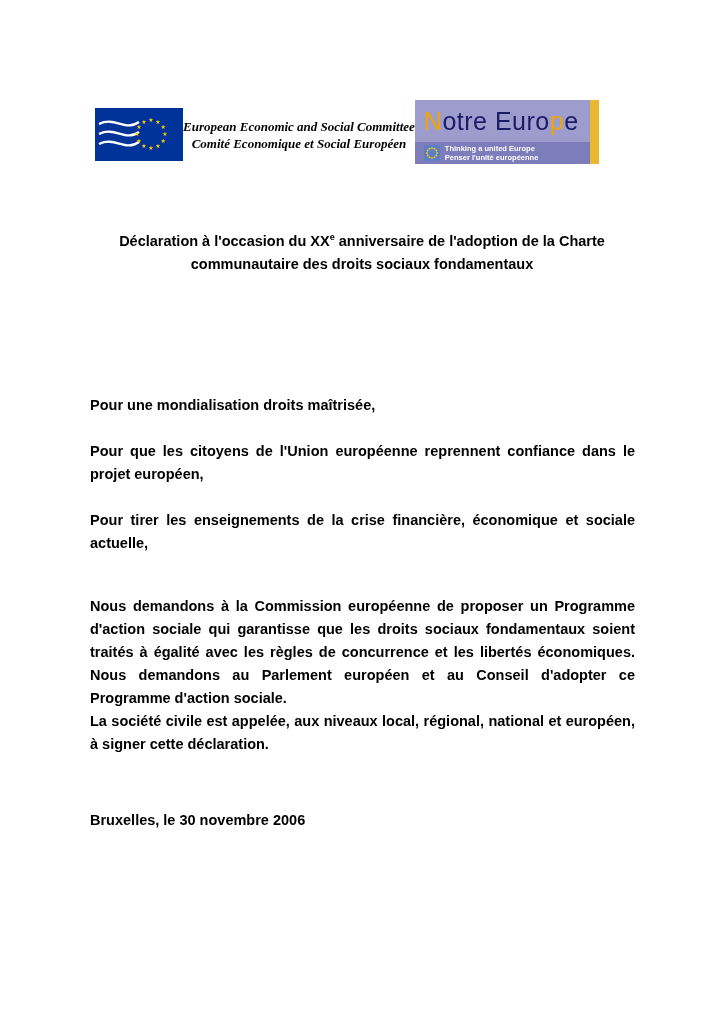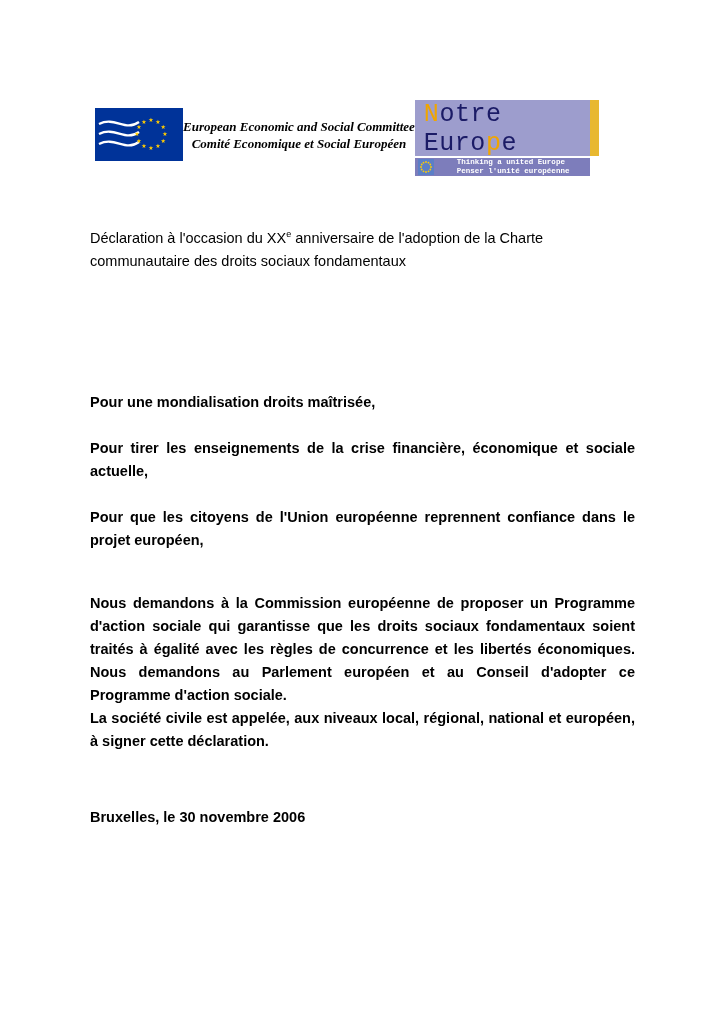--- a/index.html
+++ b/index.html
@@ -9,32 +9,32 @@
   .page { width:724px; min-height:1024px; margin:0 auto; background:#fff; padding-top:100px; }
 
   
   .logo-row { display:flex; justify-content:space-between; align-items:flex-start; padding:0 125px 0 95px; }
 
   .eesc-block { display:flex; flex-direction:row; align-items:center; }
   .eesc-logo { width:88px; height:53px; margin-top:8px; display:block; }
   .eesc-name { margin-top:9px; font-family:"Liberation Serif", serif; font-style:italic; font-weight:700;
                font-size:13px; line-height:17px; text-align:center; white-space:nowrap; }
 
-  .ne-logo { display:flex; width:188px; height:56px;font-family:Liberation Mono, monospace; }
+  .ne-logo { display:flex; width:188px; height:64px; }
   .ne-left { flex:1; display:flex; flex-direction:column; background:var(--ne-background,#9d9dcd); }
   .ne-main { flex:1; display:flex; align-items:center; padding-left:9px;
              font-size:25px; font-weight:400; letter-spacing:0.5px; color:var(--ne-navy,#1b1b66); }
   .ne-hl { color:var(--ne-orange,#f0a500); }
-  .ne-strip { height:22px; background:var(--ne-strip,#7d7dbb); display:flex; align-items:center; gap:23px; padding:0 3px; }
+  .ne-strip { height:22px; background:var(--ne-strip,#7d7dbb); display:flex; align-items:center; gap:5px; padding:0 9px; }
   .ne-flag { width:16px; height:16px; background:#6b8fd4; flex:0 0 auto; }
   .ne-tag { font-size:7.5px; line-height:9px; color:#ffffff; font-weight:700; white-space:nowrap; }
   .ne-gold { width:9px; background:var(--ne-gold,#e8b830); }
 
   
-  .title { margin:62px 90px 0 90px; font-size:14.5px; font-weight:400; line-height:23px; }
+  .title { margin:62px 90px 0 90px; text-align:center; font-size:14.5px; font-weight:700; line-height:23px; }
   .title sup { font-size:9px; }
 
   
   .body-text { margin:118px 89px 0 90px; font-size:14.5px; font-weight:700; line-height:23px; }
   .body-text p { text-align:justify; }
   .p-gap   { margin-top:23px; }
   .p-gap-lg{ margin-top:40px; }
   .p-gap-md{ }
   .date-line { margin-top:53px; text-align:right; font-size:14.5px; font-weight:700; }
 </style>
@@ -103,20 +103,20 @@
       </div>
       <div class="ne-gold"></div>
     </div>
 
   </div>
 
   <h1 class="title"><span>Déclaration à l'occasion du XX</span><sup>e</sup><span> anniversaire de l'adoption de la Charte communautaire des droits sociaux fondamentaux</span></h1>
 
   <div class="body-text">
     <p>Pour une mondialisation droits maîtrisée,</p>
+    <p class="p-gap">Pour que les citoyens de l'Union européenne reprennent confiance dans le projet européen,</p>
     <p class="p-gap">Pour tirer les enseignements de la crise financière, économique et sociale actuelle,</p>
-    <p class="p-gap">Pour que les citoyens de l'Union européenne reprennent confiance dans le projet européen,</p>
     <p class="p-gap-lg">Nous demandons à la Commission européenne de proposer un Programme d'action sociale qui garantisse que les droits sociaux fondamentaux soient traités à égalité avec les règles de concurrence et les libertés économiques. Nous demandons au Parlement européen et au Conseil d'adopter ce Programme d'action sociale.</p>
     <p class="p-gap-md">La société civile est appelée, aux niveaux local, régional, national et européen, à signer cette déclaration.</p>
     <p class="date-line">Bruxelles, le 30 novembre 2006</p>
   </div>
 
 </div>
 
 </body></html>

